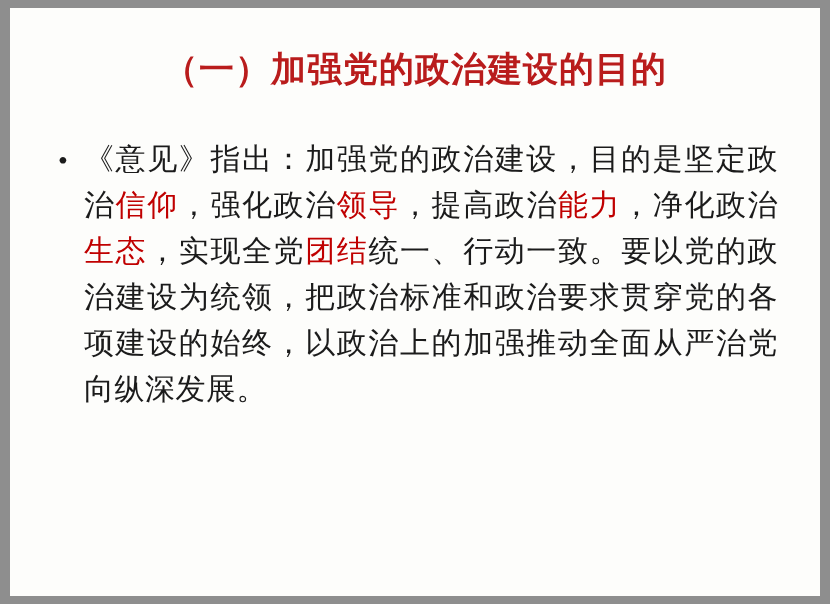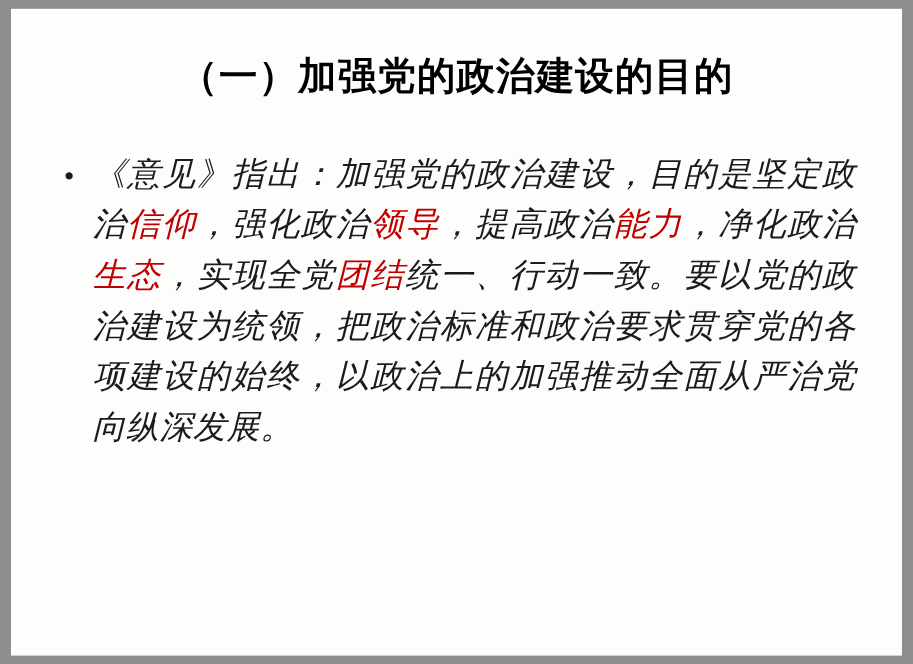--- a/index.html
+++ b/index.html
@@ -24,21 +24,21 @@
   }
   .slide-title {
     position: absolute;
     left: 0;
     top: 38px;
     width: 810px;
     text-align: center;
     font-family: "Liberation Serif", serif;
     font-size: 35px;
     font-weight: bold;
-    color: #000000;
+    color: #b91c1c;
     letter-spacing: 1px;
     white-space: nowrap;
   }
   .body-block {
     position: absolute;
     left: 48px;
     top: 128px;
     width: 720px;
     display: flex;
     align-items: flex-start;
@@ -54,21 +54,20 @@
   }
   .bullet-text {
     flex: 1 1 auto;
     font-family: "Liberation Serif", serif;
     font-size: 30px;
     line-height: 46px;
     color: #1b1b1b;
     text-align: justify;
     text-justify: inter-character;
     letter-spacing: 0.5px;
-    font-style: italic;
   }
   .hl {
     color: #c00000;
   }
 </style>
 </head>
 <body>
 
 <div class="slide">
 

